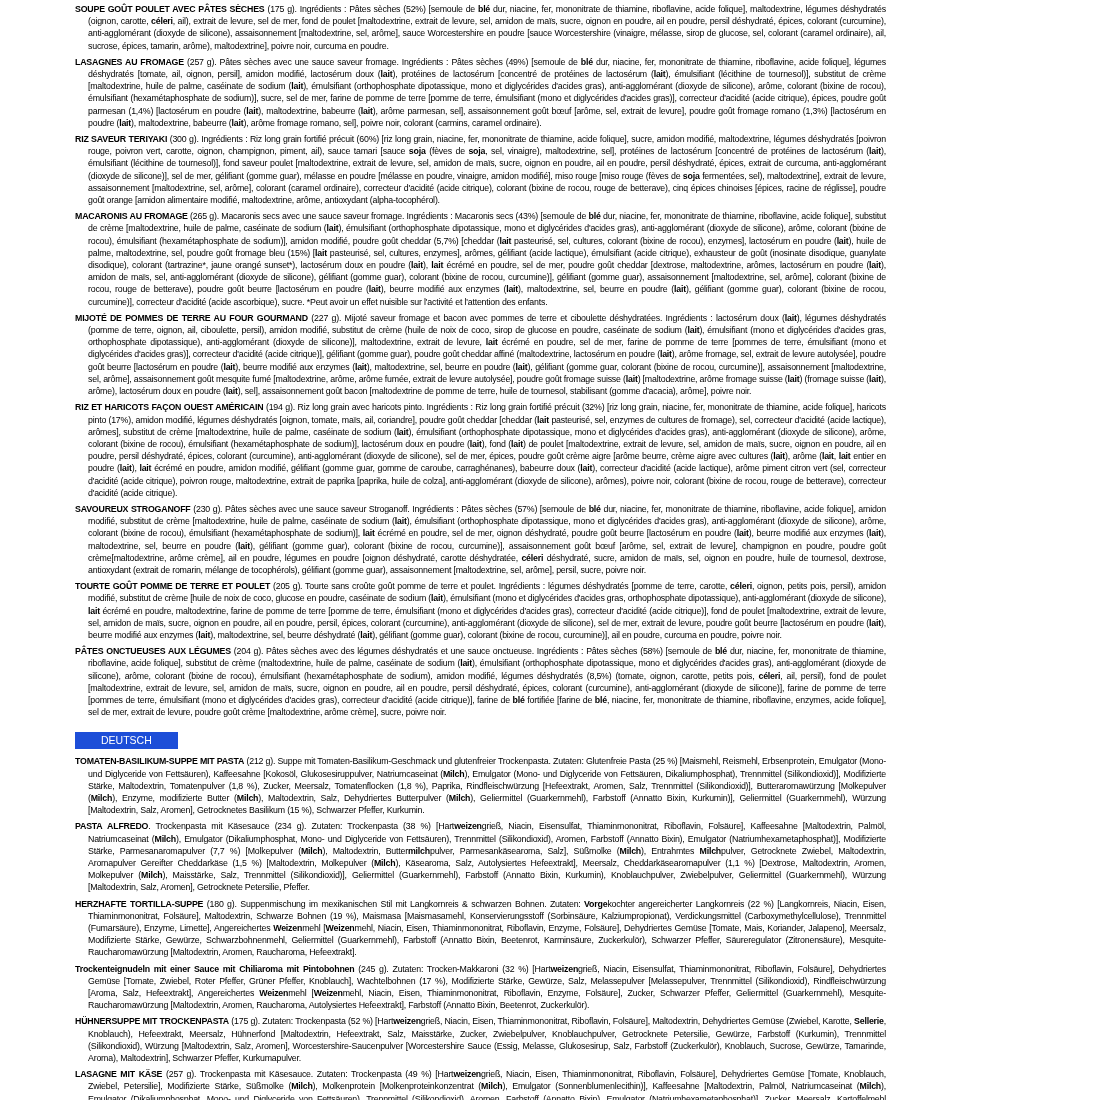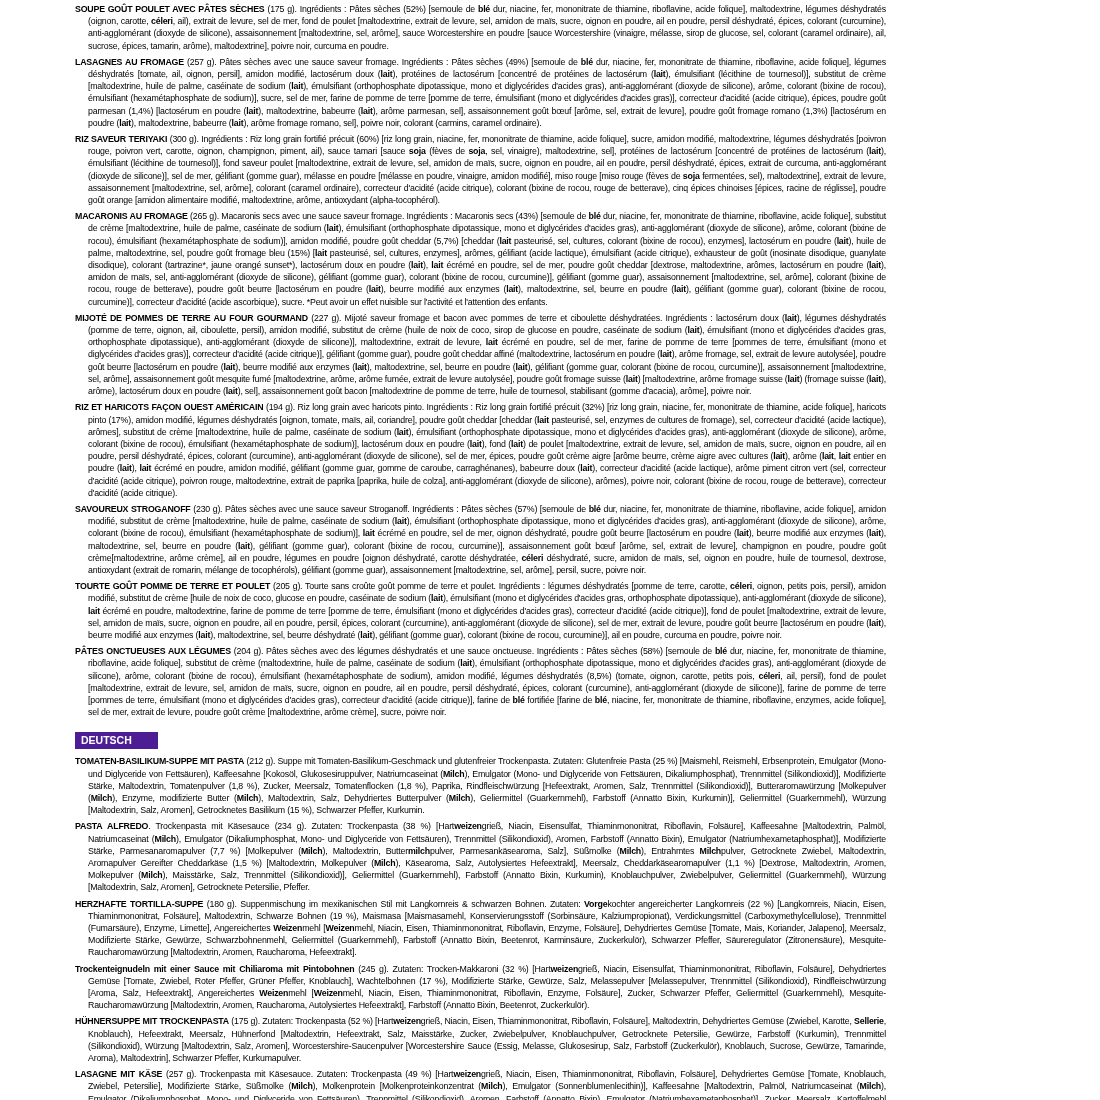--- a/index.html
+++ b/index.html
@@ -33,27 +33,27 @@
     font-weight: bold;
   }
   .pbody b {
     font-weight: bold;
   }
   .notice {
     font-weight: bold;
   }
   .lang-header {
     display: inline-block;
-    background: #4c1d95;
+    background: #1d4ed8;
     color: #ffffff;
-    font-weight: bold;
+    font-weight: normal;
     font-size: 10.5px;
     line-height: 11px;
     letter-spacing: 0;
-    padding: 3px 26px 3px 6px;
+    padding: 3px 26px 3px 26px;
     margin: 10px 0 6px 0;
   }
   .section {
     display: block;
   }
 </style>
 </head>
 <body>
 
 <div class="page">

